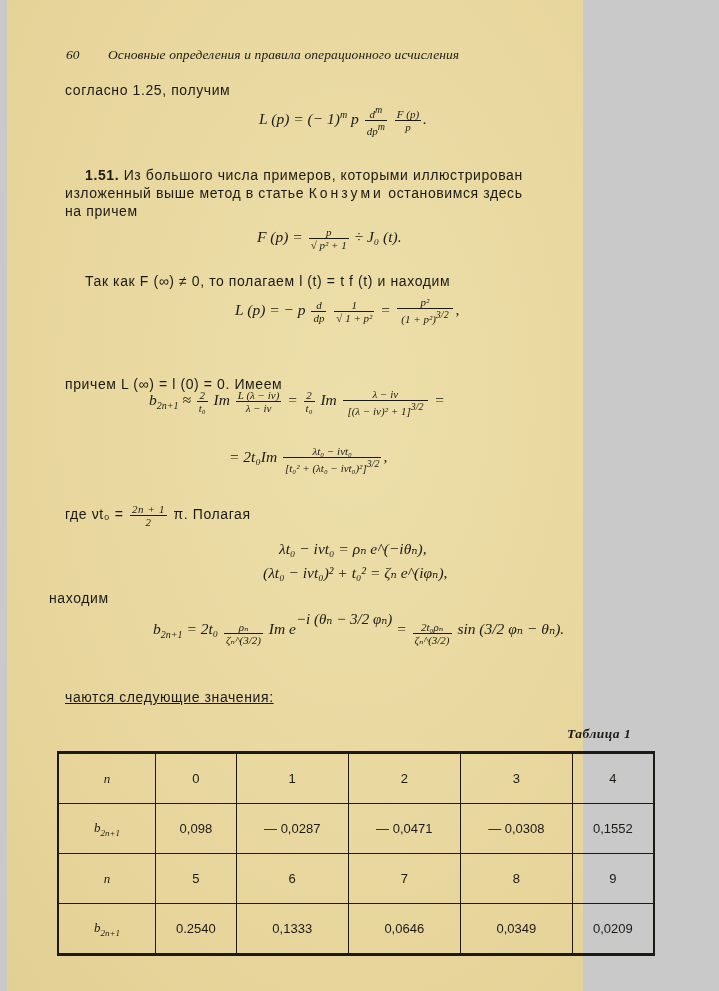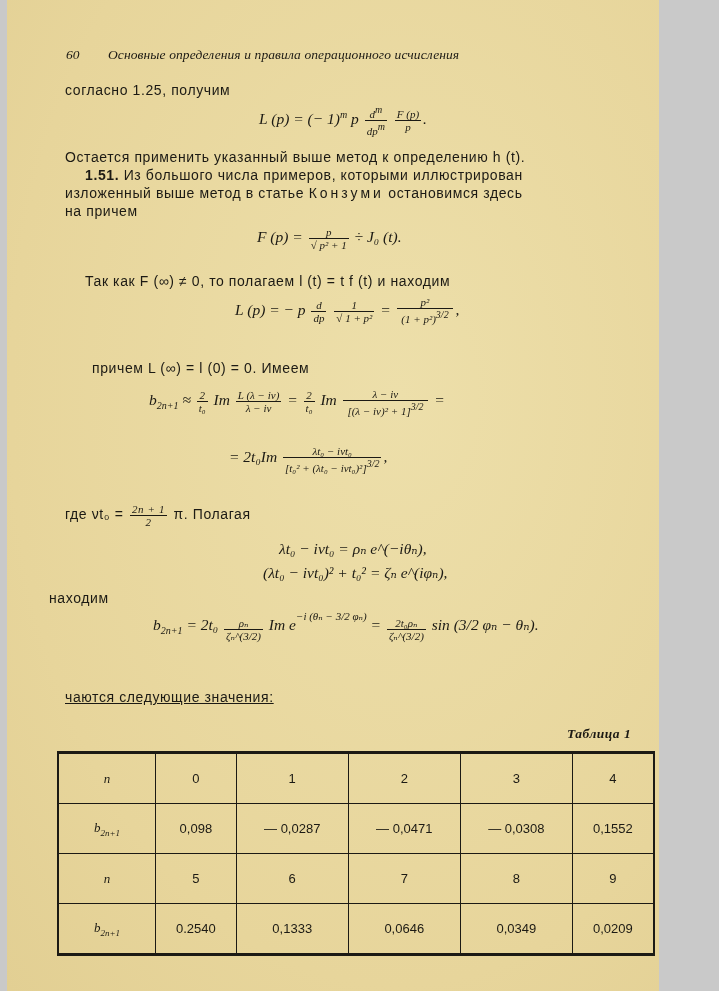--- a/index.html
+++ b/index.html
@@ -3,21 +3,21 @@
 <meta charset="utf-8">
 <style>
   html, body { margin:0; padding:0; }
   body {
     width:719px; height:991px; position:relative; overflow:hidden;
     background:#c9c9c9;
     font-family:"Liberation Serif","DejaVu Serif",serif;
     color:#1c1a14;
   }
   .page {
-    position:absolute; left:7px; top:0; width:652px; height:991px;
+    position:absolute; left:7px; top:0; width:576px; height:991px;
     background:#ead9a2;
     background-image: radial-gradient(ellipse at 60% 40%, #eddfaa 0%, #e7d59b 70%, #e2cf93 100%);
   }
   .abs { position:absolute; white-space:nowrap; }
   .header { left:59px; top:47px; font-size:13.5px; font-style:italic; letter-spacing:0.1px; }
   .header .pg { display:inline-block; width:42px; }
   .txt { font-family:"Liberation Sans","DejaVu Sans",sans-serif; font-size:14px; letter-spacing:0.6px; }
   .it { font-style:italic; }
   .b { font-weight:bold; }
   .eq { font-size:15.5px; }
@@ -54,21 +54,20 @@
 
   <div class="abs txt" style="left:58px;top:82px;">согласно 1.25, получим</div>
 
   <div class="abs eq it" style="left:252px;top:104px;">
     <span>L (p) = (− 1)</span><sup>m</sup>
     <span>p</span>
     <span class="frac"><span class="num"><span>d</span><sup>m</sup></span><span class="den"><span>dp</span><sup>m</sup></span></span>
     <span class="frac"><span class="num">F (p)</span><span class="den">p</span></span><span>.</span>
   </div>
 
-  <div class="abs txt" style="left:58px;top:149px;">Остается применить указанный выше метод к определению h (t).</div>
   <div class="abs txt" style="left:78px;top:167px;">
     <span class="b">1.51.</span>
     <span>Из большого числа примеров, которыми иллюстрирован</span>
   </div>
   <div class="abs txt" style="left:58px;top:185px;">
     <span>изложенный выше метод в статье</span>
     <span class="spaced">Конзуми</span>
     <span>остановимся здесь</span>
   </div>
   <div class="abs txt" style="left:58px;top:203px;">на причем</div>
@@ -82,21 +81,21 @@
   <div class="abs txt" style="left:78px;top:273px;">Так как F (∞) ≠ 0, то полагаем l (t) = t f (t) и находим</div>
 
   <div class="abs eq it" style="left:228px;top:296px;">
     <span>L (p) = − p</span>
     <span class="frac"><span class="num">d</span><span class="den">dp</span></span>
     <span class="frac"><span class="num">1</span><span class="den">√ 1 + p²</span></span>
     <span>=</span>
     <span class="frac" style="vertical-align:-8px;"><span class="num" style="padding:0 24px;">p²</span><span class="den"><span>(1 + p²)</span><sup>3/2</sup></span></span><span>,</span>
   </div>
 
-  <div class="abs txt" style="left:58px;top:360px;margin-left:27px;">причем L (∞) = l (0) = 0. Имеем</div>
+  <div class="abs txt" style="left:58px;top:376px;">причем L (∞) = l (0) = 0. Имеем</div>
 
   <div class="abs eq it" style="left:142px;top:388px;">
     <span>b</span><sub>2n+1</sub>
     <span>≈</span>
     <span class="frac"><span class="num">2</span><span class="den">t₀</span></span>
     <span>Im</span>
     <span class="frac"><span class="num">L (λ − iν)</span><span class="den">λ − iν</span></span>
     <span>=</span>
     <span class="frac"><span class="num">2</span><span class="den">t₀</span></span>
     <span>Im</span>
@@ -117,21 +116,21 @@
 
   <div class="abs eq it" style="left:272px;top:540px;">λt₀ − iνt₀ = ρₙ e^(−iθₙ),</div>
   <div class="abs eq it" style="left:256px;top:564px;">(λt₀ − iνt₀)² + t₀² = ζₙ e^(iφₙ),</div>
 
   <div class="abs txt" style="left:42px;top:590px;">находим</div>
 
   <div class="abs eq it" style="left:146px;top:610px;">
     <span>b</span><sub>2n+1</sub>
     <span>= 2t₀</span>
     <span class="frac" style="vertical-align:-10px;"><span class="num">ρₙ</span><span class="den">ζₙ^(3/2)</span></span>
-    <span>Im e</span><sup style="font-size:11px;vertical-align:10px;">−i (θₙ − 3/2 φₙ)</sup>
+    <span>Im e</span><sup style="font-size:15px;vertical-align:10px;">−i (θₙ − 3/2 φₙ)</sup>
     <span>=</span>
     <span class="frac" style="vertical-align:-10px;"><span class="num">2t₀ρₙ</span><span class="den">ζₙ^(3/2)</span></span>
     <span>sin (3/2 φₙ − θₙ).</span>
   </div>
 
   <div class="abs txt" style="left:58px;top:689px;text-decoration:underline;">чаются следующие значения:</div>
 
   <div class="abs caption">Таблица 1</div>
 
   <table class="t1">

